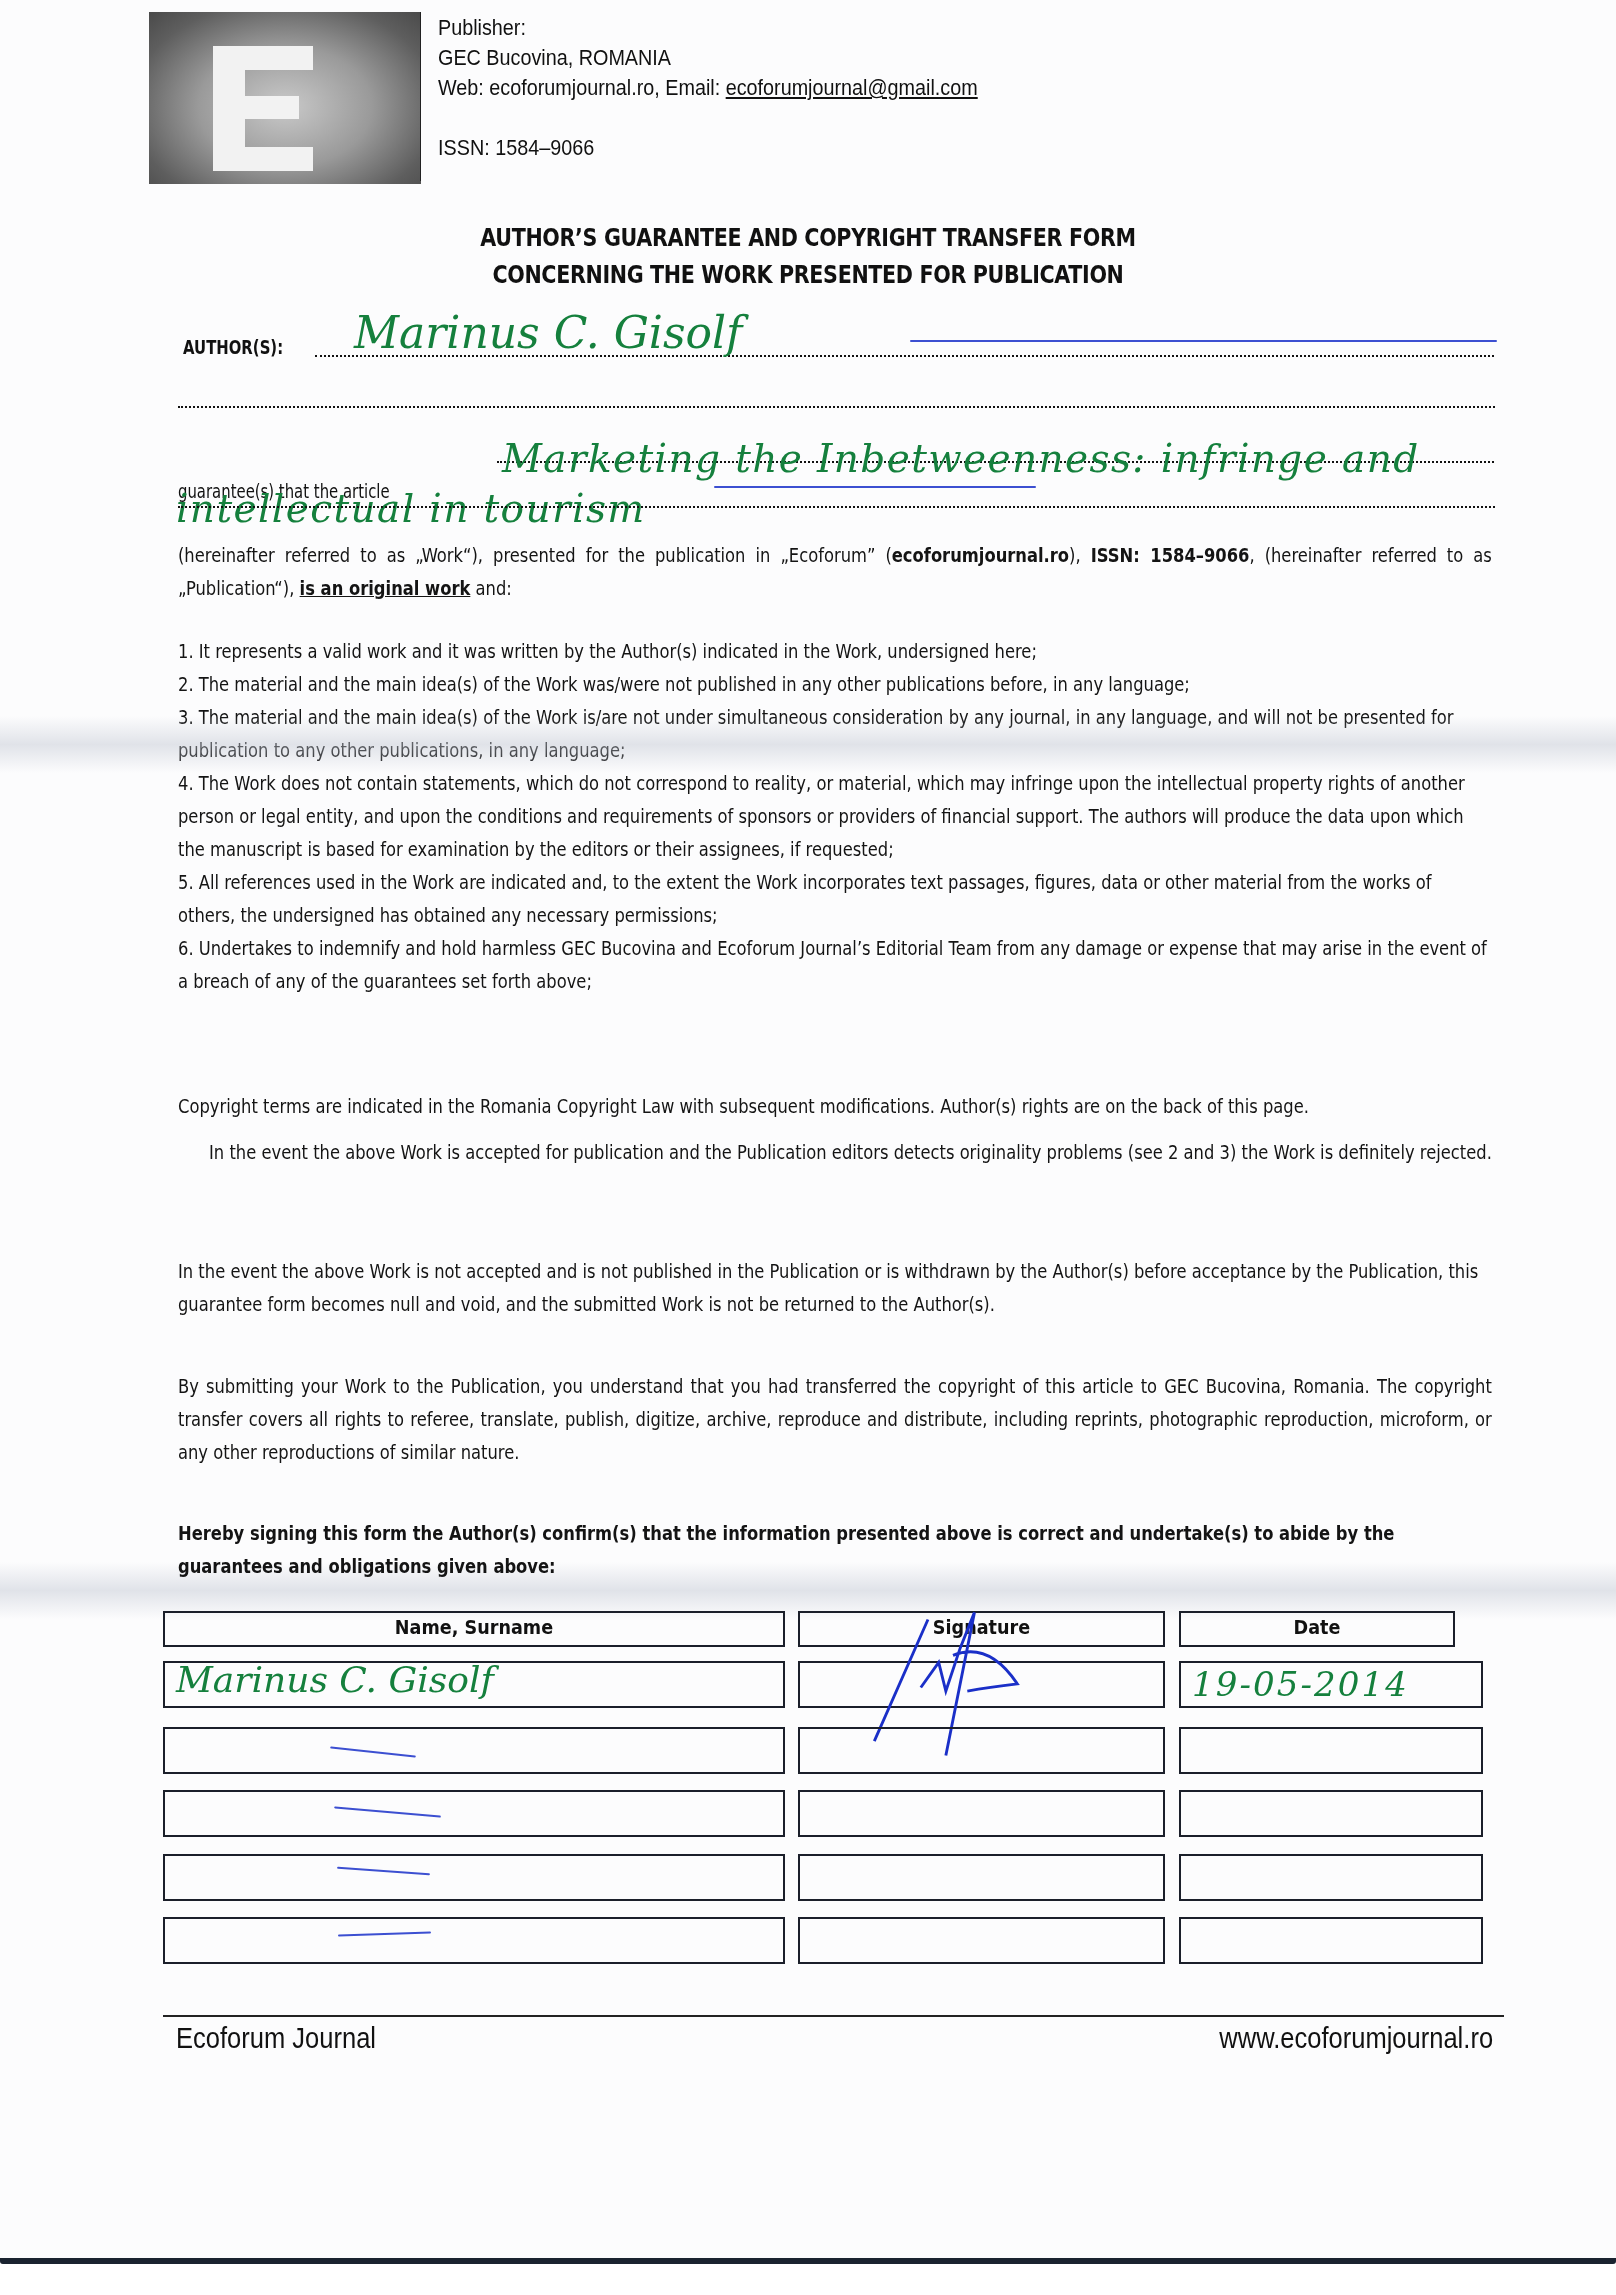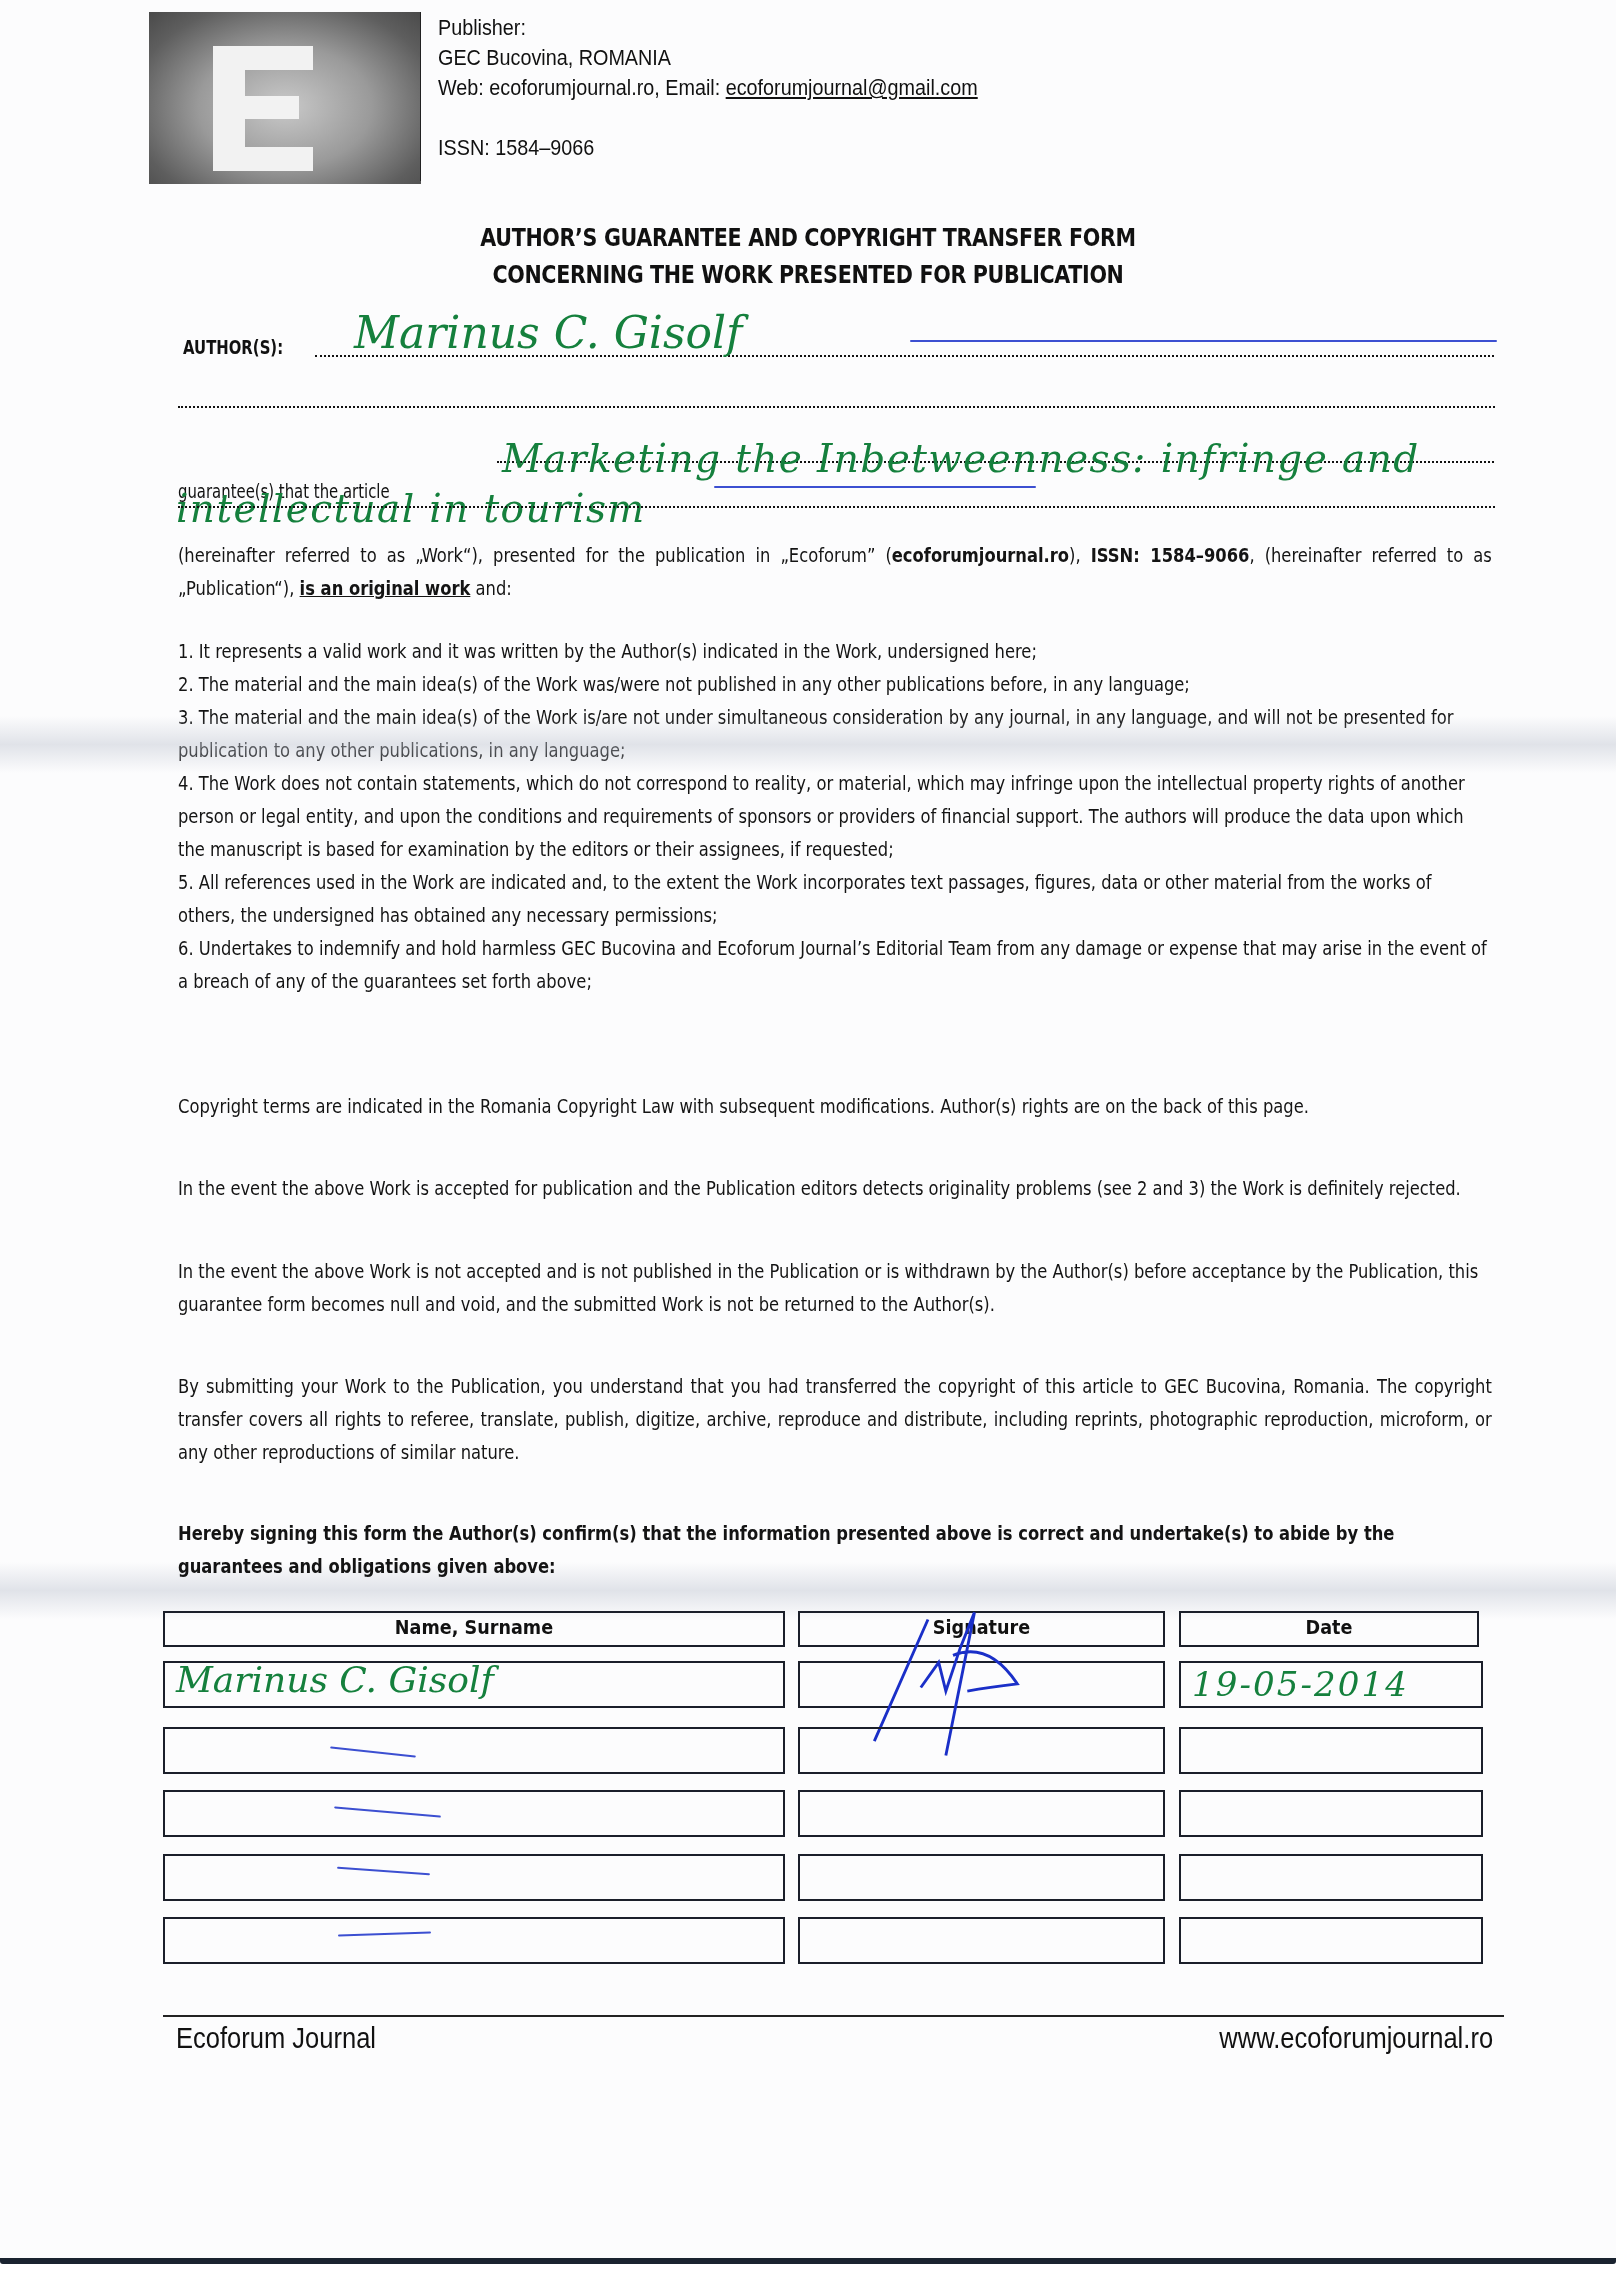--- a/index.html
+++ b/index.html
@@ -80,32 +80,32 @@
     <p>4. The Work does not contain statements, which do not correspond to reality, or material, which may infringe upon the intellectual property rights of another person or legal entity, and upon the conditions and requirements of sponsors or providers of financial support. The authors will produce the data upon which the manuscript is based for examination by the editors or their assignees, if requested;</p>
     <p>5. All references used in the Work are indicated and, to the extent the Work incorporates text passages, figures, data or other material from the works of others, the undersigned has obtained any necessary permissions;</p>
     <p>6. Undertakes to indemnify and hold harmless GEC Bucovina and Ecoforum Journal’s Editorial Team from any damage or expense that may arise in the event of a breach of any of the guarantees set forth above;</p>
   </div>
 </div>
 
 <div class="abs crease" style="top:716px;"></div>
 <div class="abs crease" style="top:1562px;"></div>
 
 <div class="abs body" style="top:1090px;"><div class="narrow"><p>Copyright terms are indicated in the Romania Copyright Law with subsequent modifications. Author(s) rights are on the back of this page.</p></div></div>
-<div class="abs body" style="top:1172px;"><div class="narrow"><p>In the event the above Work is accepted for publication and the Publication editors detects originality problems (see 2 and 3) the Work is definitely rejected.</p></div></div>
+<div class="abs body" style="top:1136px;text-align:right;"><div class="narrow"><p>In the event the above Work is accepted for publication and the Publication editors detects originality problems (see 2 and 3) the Work is definitely rejected.</p></div></div>
 <div class="abs body" style="top:1255px;"><div class="narrow"><p>In the event the above Work is not accepted and is not published in the Publication or is withdrawn by the Author(s) before acceptance by the Publication, this guarantee form becomes null and void, and the submitted Work is not be returned to the Author(s).</p></div></div>
 <div class="abs body just" style="top:1370px;"><div class="narrow"><p>By submitting your Work to the Publication, you understand that you had transferred the copyright of this article to GEC Bucovina, Romania. The copyright transfer covers all rights to referee, translate, publish, digitize, archive, reproduce and distribute, including reprints, photographic reproduction, microform, or any other reproductions of similar nature.</p></div></div>
 <div class="abs body bold" style="top:1517px;"><div class="narrow"><p>Hereby signing this form the Author(s) confirm(s) that the information presented above is correct and undertake(s) to abide by the guarantees and obligations given above:</p></div></div>
 
 <div class="abs box" style="left:163px;top:1611px;width:622px;height:36px;">
     <div class="th">Name, Surname</div>
   </div>
 <div class="abs box" style="left:798px;top:1611px;width:367px;height:36px;">
     <div class="th">Signature</div>
   </div>
-<div class="abs box" style="left:1179px;top:1611px;width:300px;height:36px;">
+<div class="abs box" style="left:1179px;top:1611px;width:276px;height:36px;">
     <div class="th">Date</div>
   </div>
 
 <div class="abs box" style="left:163px;top:1661px;width:622px;height:47px;"></div>
 <div class="abs hw" style="left:176px;top:1659px;font-size:36px;">Marinus C. Gisolf</div>
 <div class="abs box" style="left:798px;top:1661px;width:367px;height:47px;"></div>
 <svg class="abs" style="left:860px;top:1605px;" width="186" height="165" viewBox="0 0 260 230">
   <path d="M20 190 L95 20 M85 115 L110 80 L120 120 L140 60 L160 10 L120 210 M130 70 Q180 50 220 110 Q180 115 150 120" stroke="#1a2fc8" stroke-width="4" fill="none"></path>
 </svg>
 <div class="abs box" style="left:1179px;top:1661px;width:304px;height:47px;"></div>

